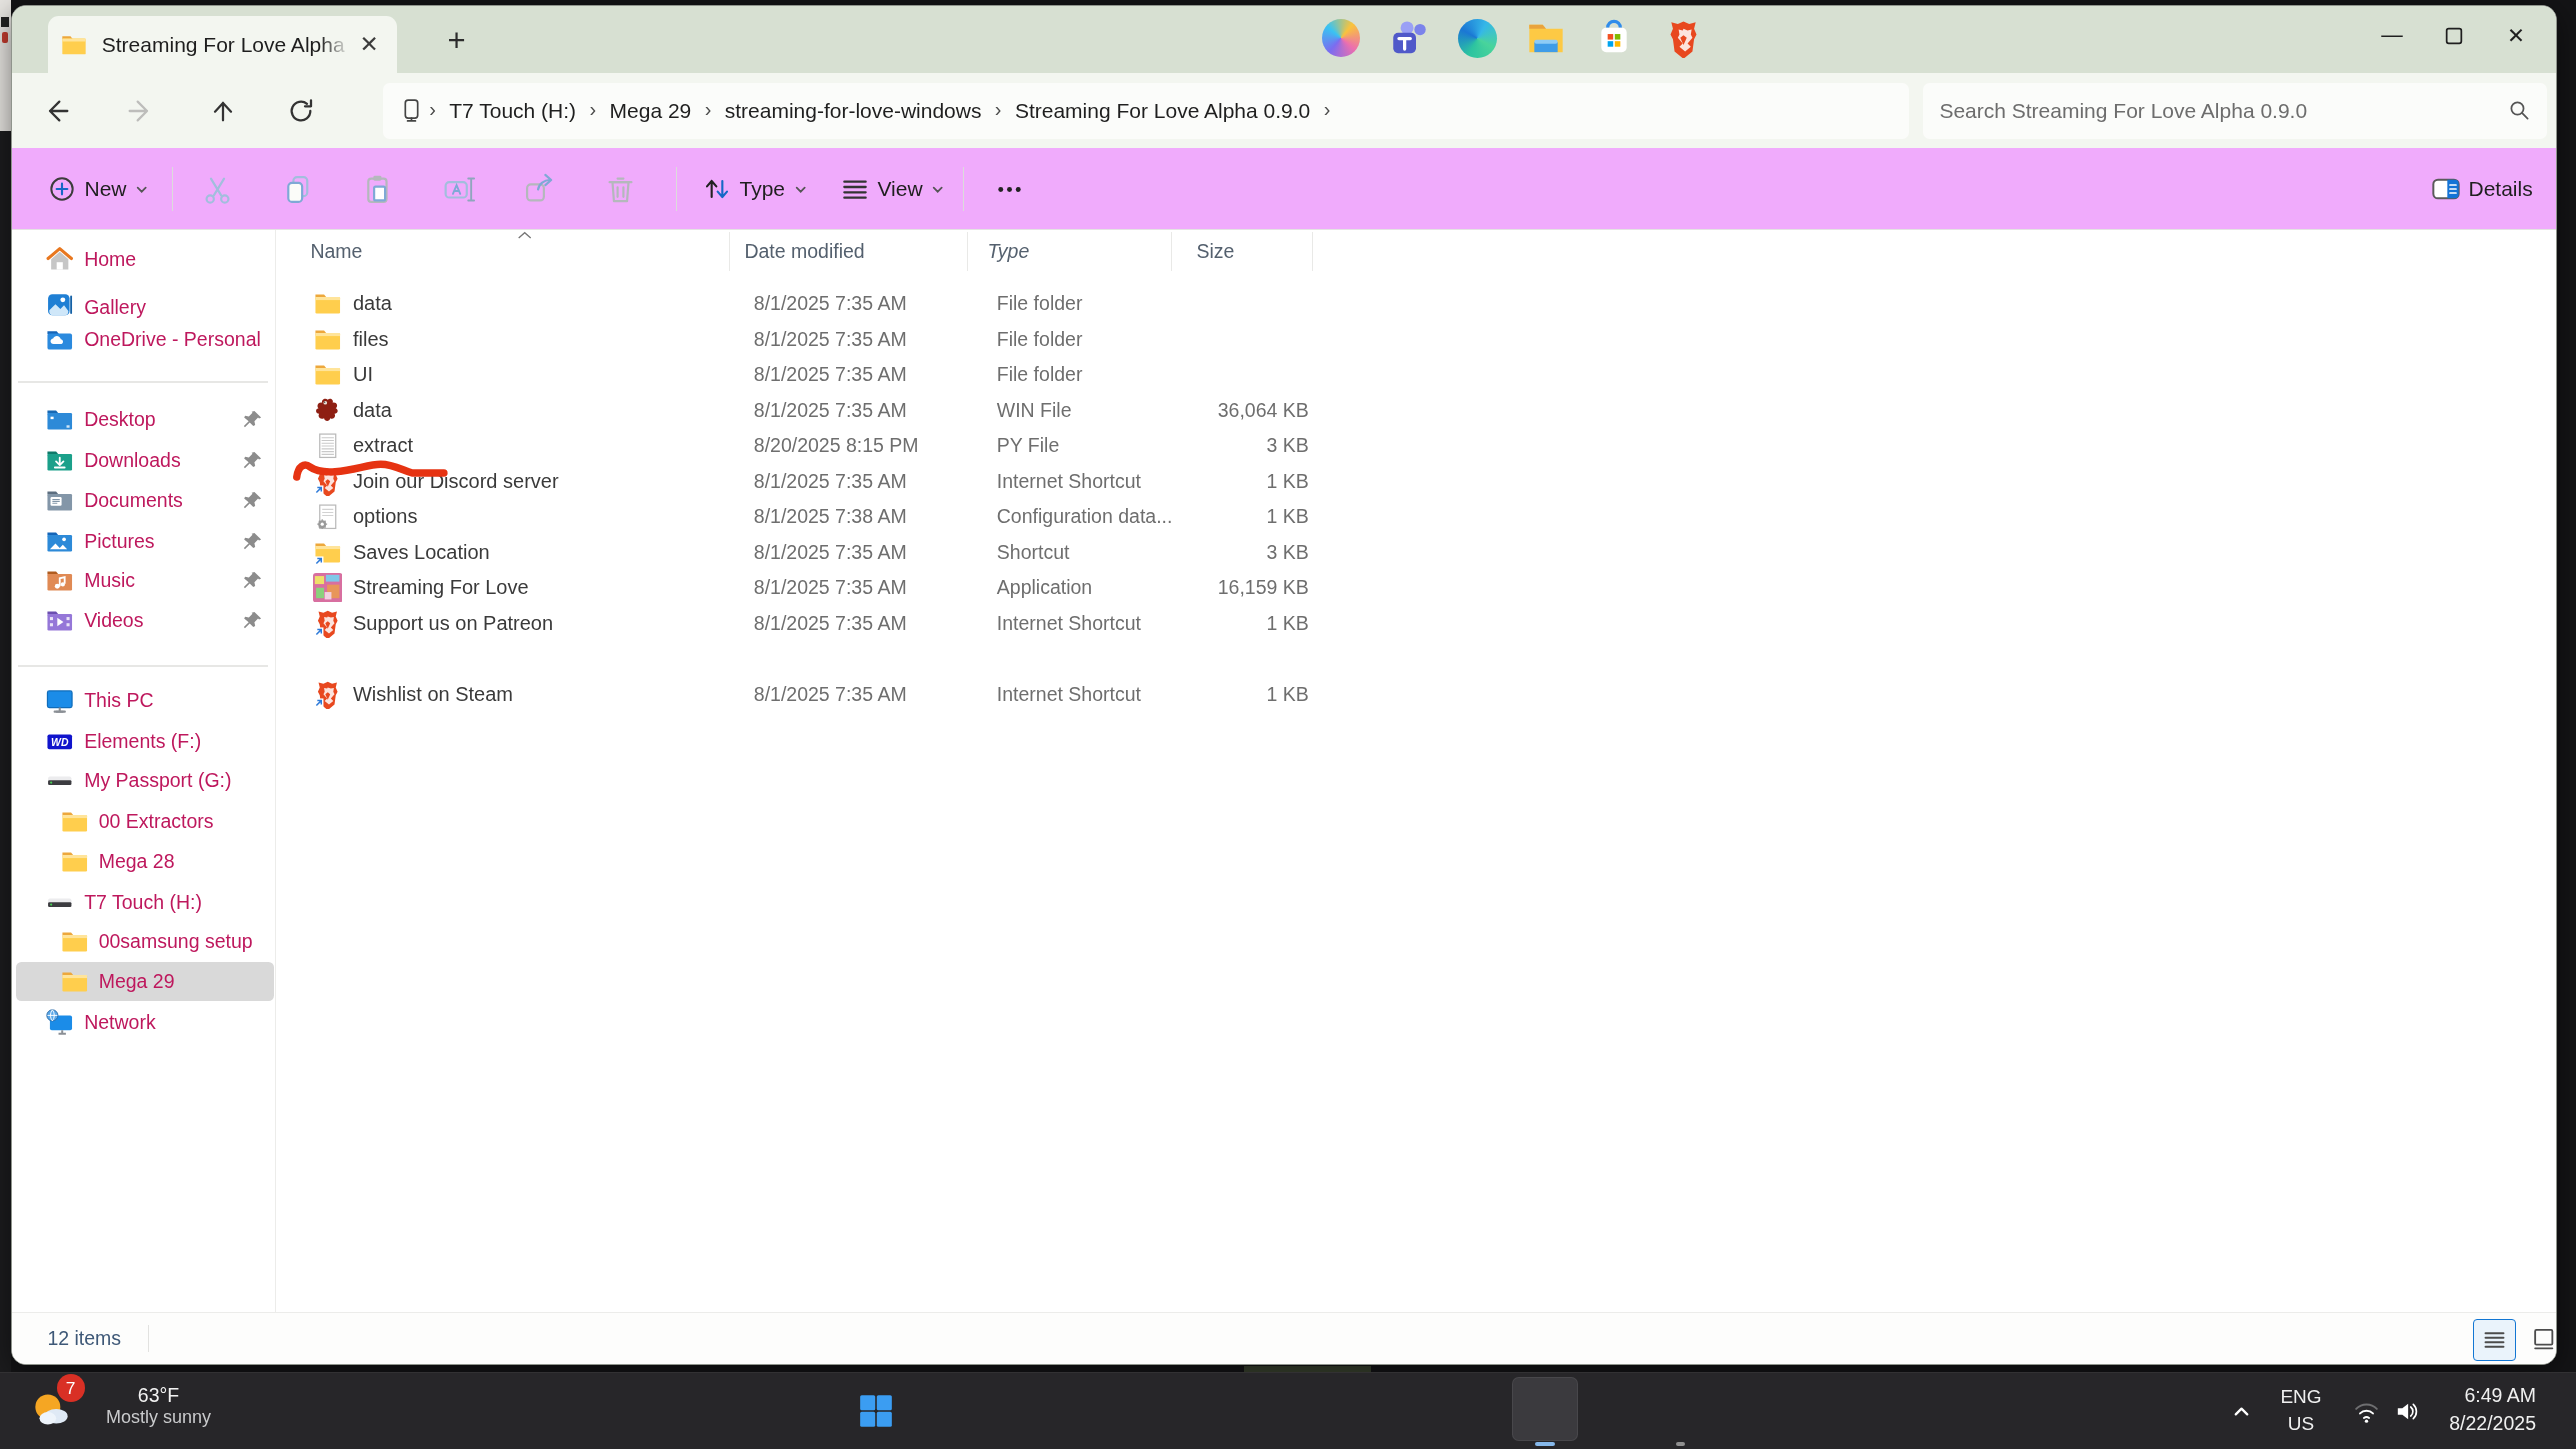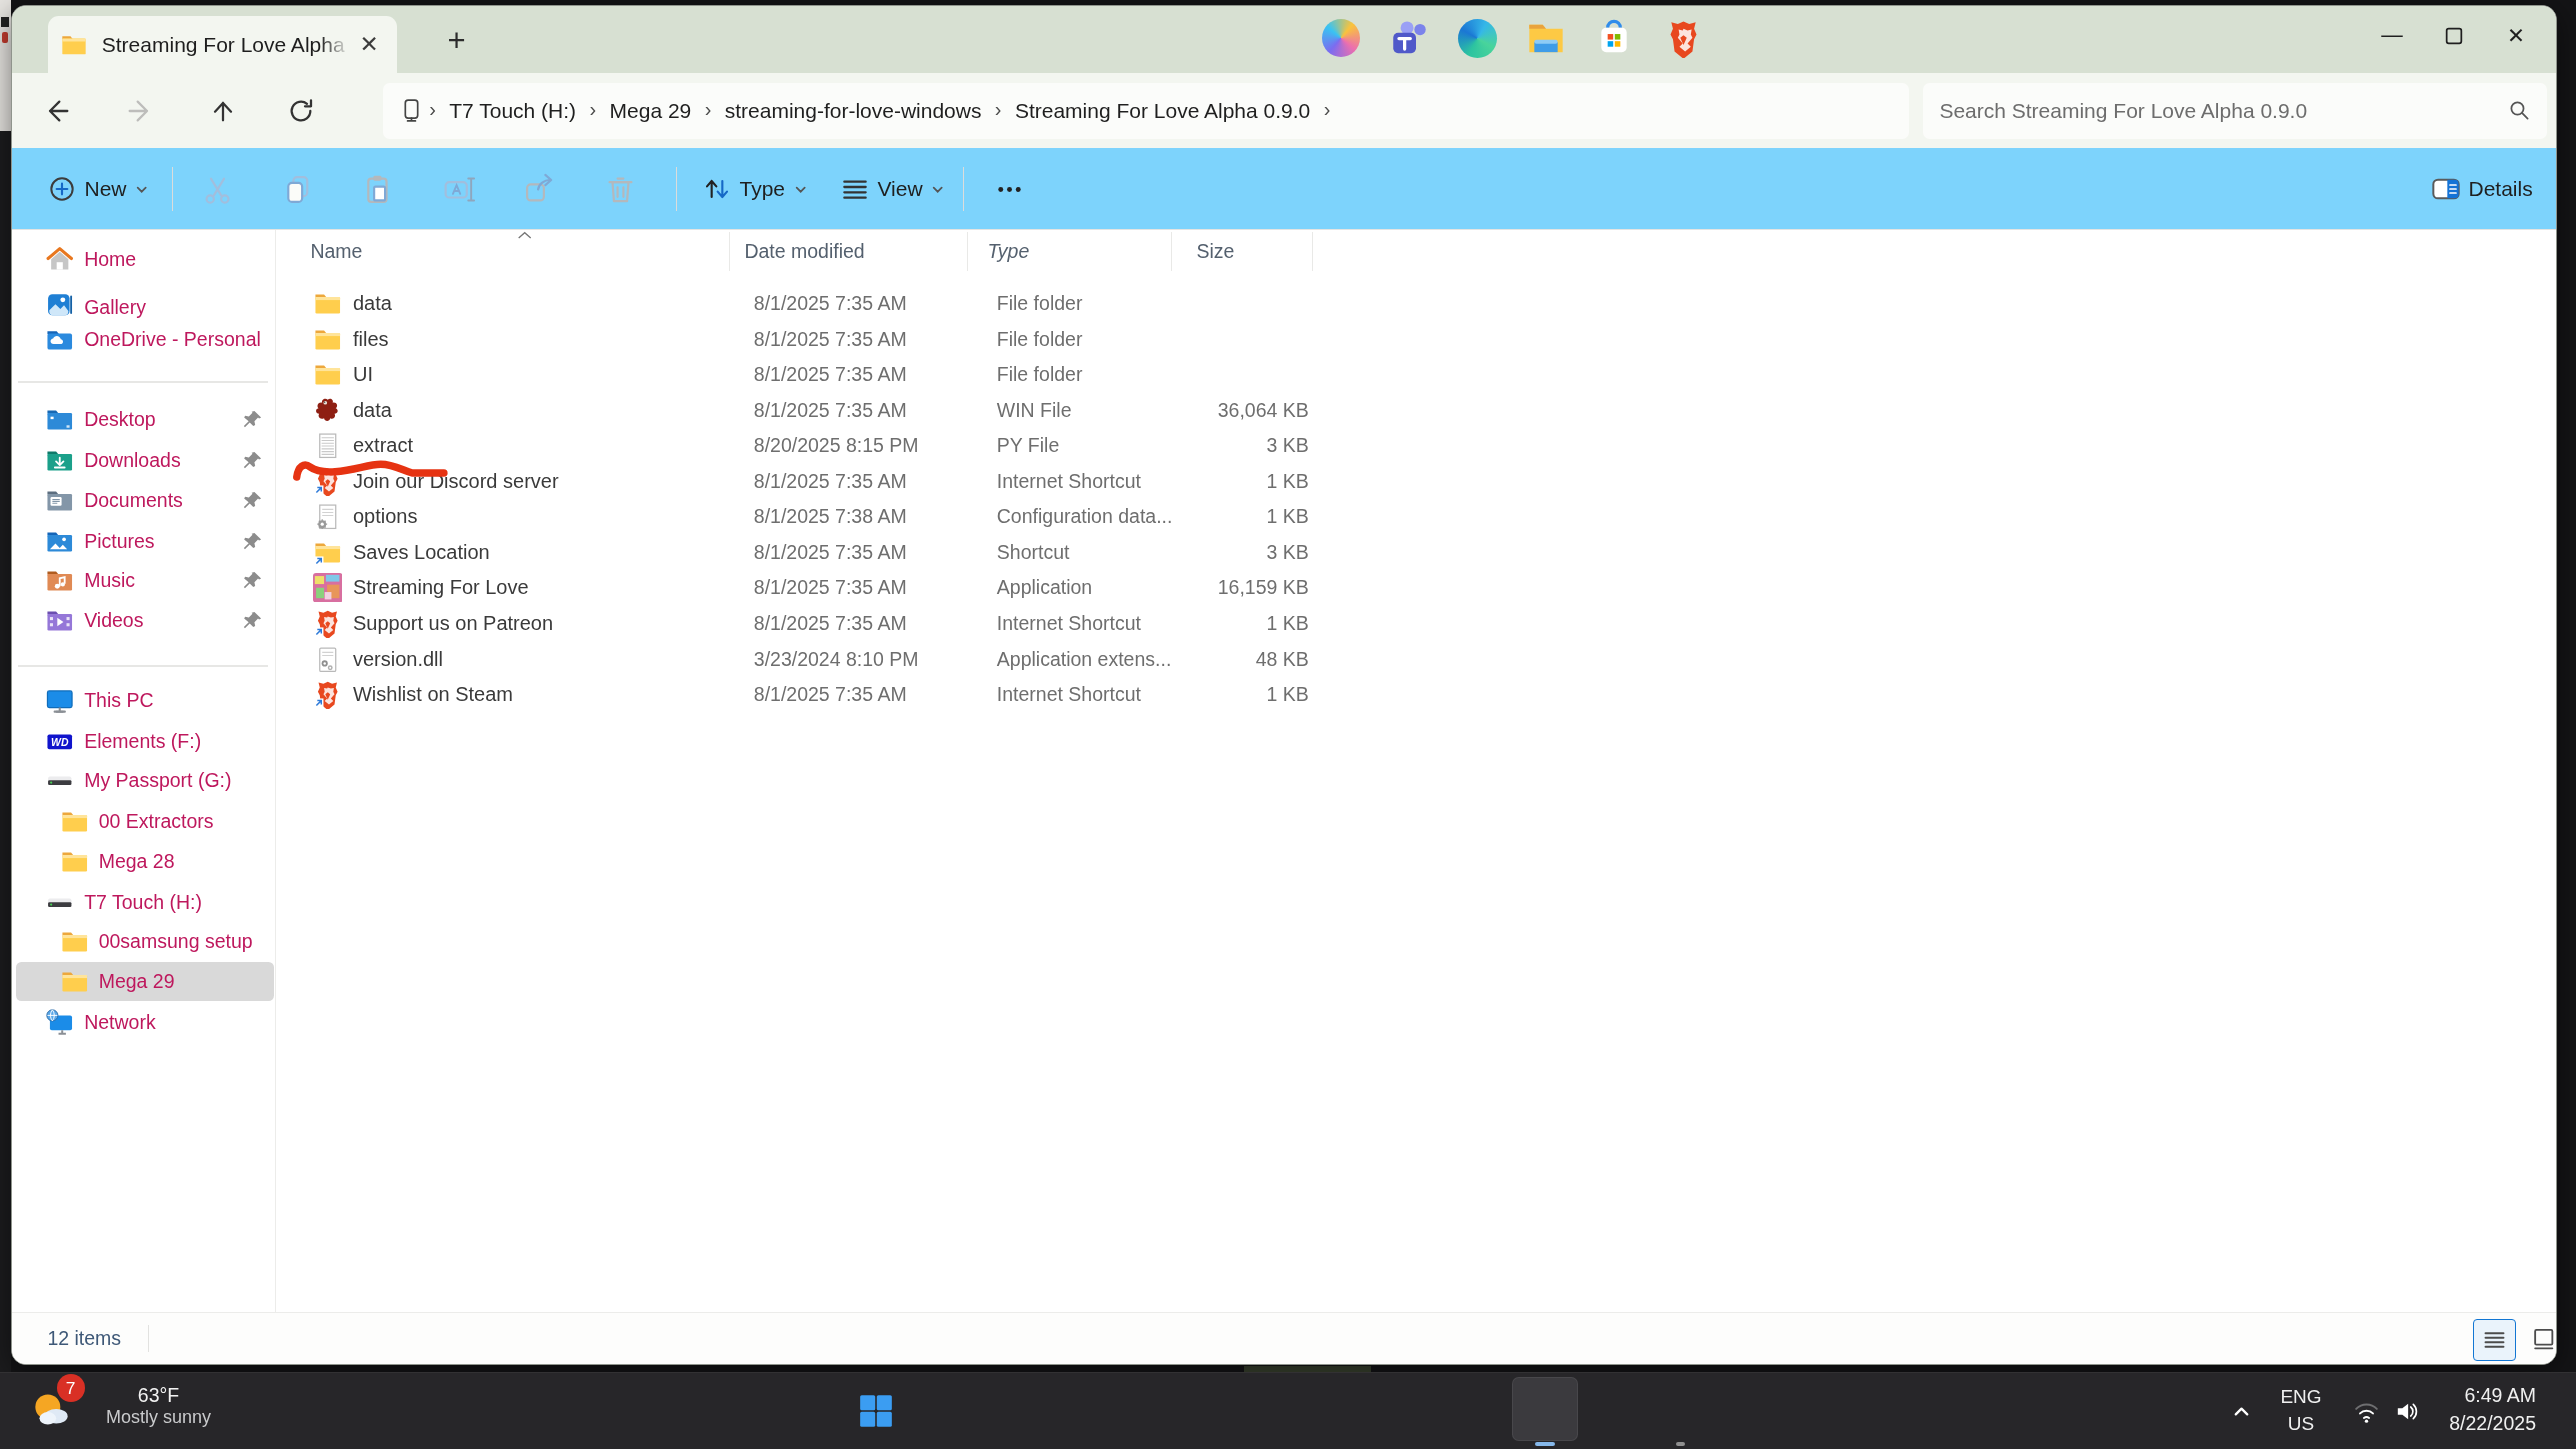--- a/index.html
+++ b/index.html
@@ -20,21 +20,21 @@
   .wc{width:62px;height:59px;display:flex;align-items:center;justify-content:center;font-size:21.5px;color:#1f1f1f;}
   .addr{position:absolute;left:0;top:67px;width:100%;height:75px;background:#f3f6f0;}
   .navbtn{position:absolute;top:16px;width:43px;height:43px;display:flex;align-items:center;justify-content:center;border-radius:5.4px;}
   .addrbox{position:absolute;left:371px;top:9.4px;width:1526px;height:56px;background:#fbfcfa;border-radius:6.7px;
            display:flex;align-items:center;font-size:21px;color:#1f1f1f;}
   .crumb{padding:0 9.4px;white-space:nowrap;}
   .chev{color:#4a4a4a;font-size:20px;padding:0 4px;transform:translateY(-1.3px);}
   .searchbox{position:absolute;left:1911px;top:9.4px;width:624px;height:56px;background:#fbfcfa;border-radius:6.7px;
              display:flex;align-items:center;padding:0 16px;}
   .searchph{font-size:21px;color:#6d6d6d;white-space:nowrap;flex:1;}
-  .toolbar{position:absolute;left:0;top:142px;width:100%;height:82px;background:#7dd3fc;border-bottom:0.7px solid #e4e4e2;}
+  .toolbar{position:absolute;left:0;top:142px;width:100%;height:82px;background:#f0abfc;border-bottom:0.7px solid #e4e4e2;}
   .tbtn{position:absolute;top:12px;height:58px;display:flex;align-items:center;border-radius:5.4px;padding:0 9.4px;}
   .tlabel{font-size:21px;color:#1f1f1f;margin:0 6.7px;}
   .tsep{position:absolute;top:19px;width:0.7px;height:44px;background:#dcdcda;}
   .main{position:absolute;left:0;top:224px;width:100%;height:1084px;background:#fff;}
   
   .sidebar{position:absolute;left:0;top:0;width:264px;height:100%;border-right:0.7px solid #ececea;overflow:hidden;}
   .sit{position:absolute;left:3.4px;width:258px;height:39px;display:flex;align-items:center;border-radius:5.4px;font-size:19.5px;color:#be185d;}
   .sit .lbl{margin-left:9.4px;white-space:nowrap;}
   .sit .pin{margin-left:auto;margin-right:9.4px;}
   .sicon{width:29.5px;height:29.5px;flex:0 0 29.5px;margin-left:29.5px;}
@@ -575,34 +575,20 @@
               <g>
                 <rect x="2" y="30" width="15" height="15" fill="#fff"></rect>
                 <path d="M5.5 41.5L13 34M7 33.5h6.5V40" stroke="#2f7bd9" stroke-width="2.4" fill="none"></path>
               </g>
             </svg>
           <span class="fname">Support us on Patreon</span>
           <span class="fdate" style="left:468px;">8/1/2025 7:35 AM</span>
           <span class="ftype" style="left:711px;">Internet Shortcut</span>
           <span class="fsize" style="left:889px;">1 KB</span>
         </div>
-        <div class="frow" style="top:411px;">
-          <svg class="fic" viewBox="0 0 48 48">
-              <rect x="11" y="5" width="26" height="38" rx="2" fill="#fff" stroke="#b9b9b9" stroke-width="2"></rect>
-              <circle cx="19" cy="30" r="5" fill="#8f8f8f"></circle>
-              <circle cx="19" cy="30" r="2" fill="#fff"></circle>
-              <circle cx="28" cy="37" r="4" fill="#b0b0b0"></circle>
-              <circle cx="28" cy="37" r="1.6" fill="#fff"></circle>
-              <path d="M15 12h18M15 17h18" stroke="#d2d2d2" stroke-width="1.8"></path>
-            </svg>
-          <span class="fname">version.dll</span>
-          <span class="fdate" style="left:468px;">3/23/2024 8:10 PM</span>
-          <span class="ftype" style="left:711px;">Application extens...</span>
-          <span class="fsize" style="left:889px;">48 KB</span>
-        </div>
         <div class="frow" style="top:446px;">
           <svg class="fic" viewBox="0 0 48 48">
               <path d="M24 3l7 3 8-2-2 8 3 7-3 6-2 15-11 9-11-9-2-15-3-6 3-7-2-8 8 2z" fill="#e8481f"></path>
               <path d="M24 12l5 2 5-1-1 6 2 4-6 7 4 4-7 6-7-6 4-4-6-7 2-4-1-6 5 1z" fill="#fff" opacity=".85"></path>
               <path d="M24 20l4 3-4 9-4-9z" fill="#e8481f"></path>
               <g>
                 <rect x="2" y="30" width="15" height="15" fill="#fff"></rect>
                 <path d="M5.5 41.5L13 34M7 33.5h6.5V40" stroke="#2f7bd9" stroke-width="2.4" fill="none"></path>
               </g>
             </svg>

